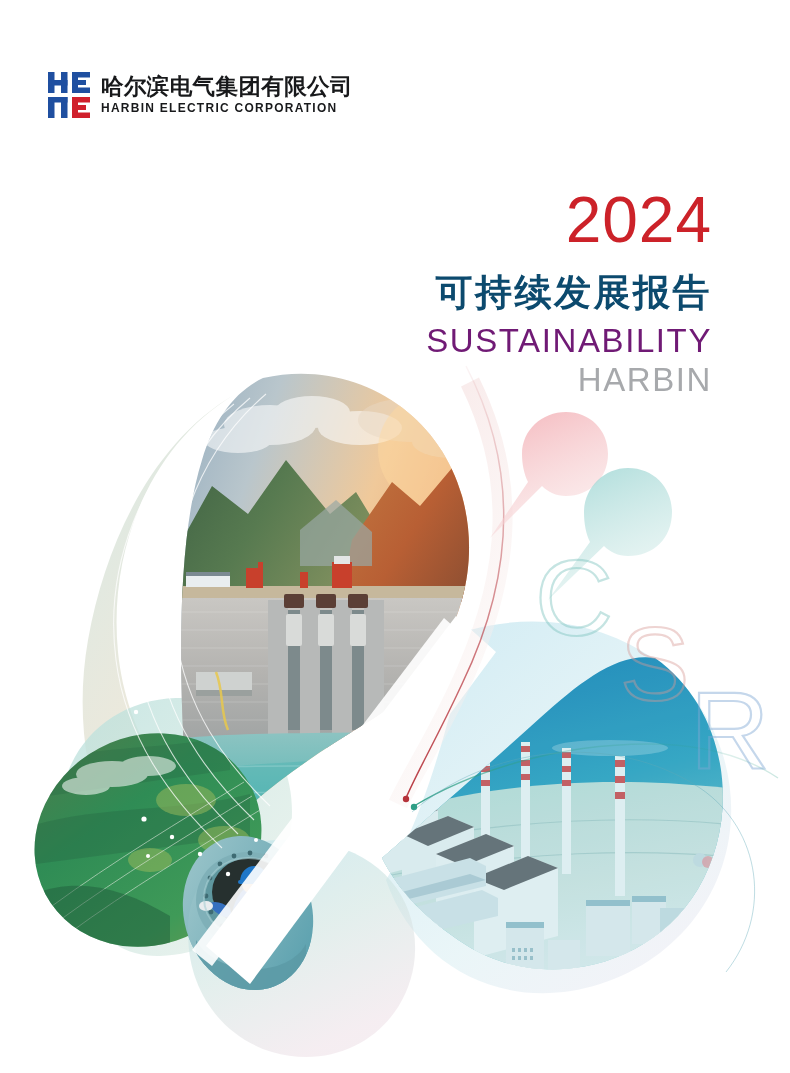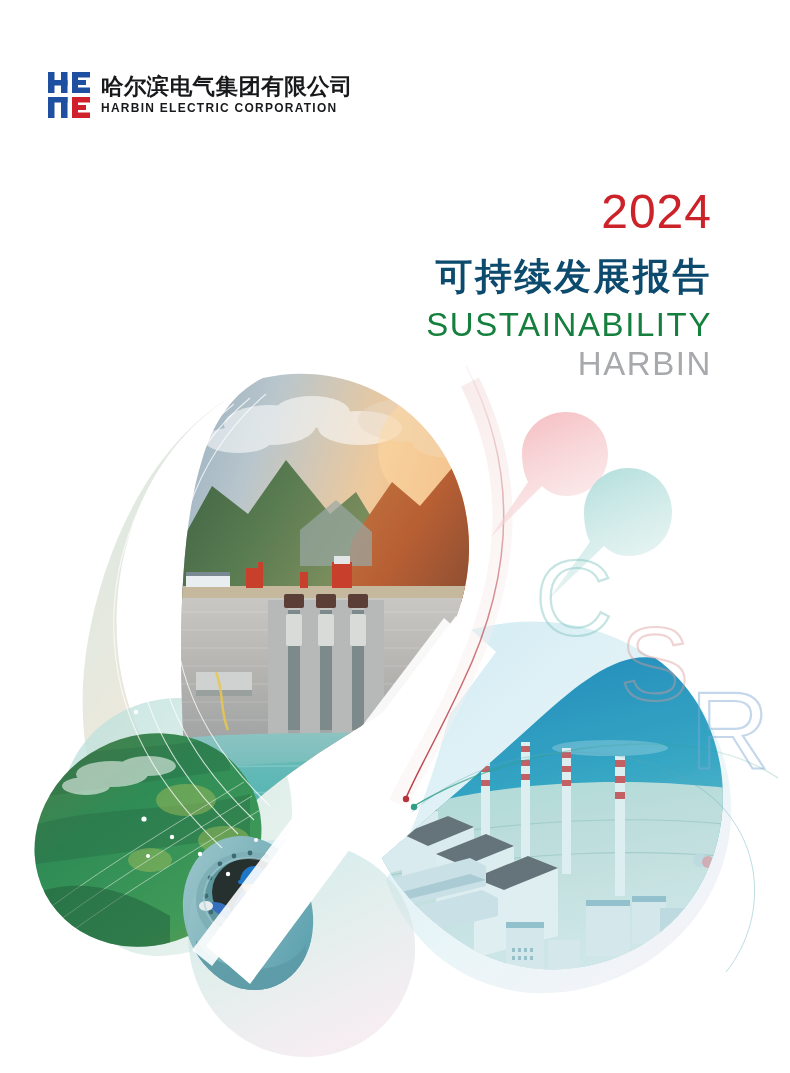--- a/index.html
+++ b/index.html
@@ -55,41 +55,41 @@
 
   
   #title-block{
     position:absolute;
     right:78px; top:188px;
     text-align:right;
     z-index:40;
   }
   #title-year{
     font-family:"Liberation Sans","DejaVu Sans",sans-serif;
-    font-size:48px;
+    font-size:64px;
     font-weight:300;
     color:#cc2229;
     letter-spacing:1px;
     line-height:1;
   }
   #title-cn{
     margin-top:24px;
     font-family:Liberation Mono, monospace;
     font-size:37px;
     font-weight:700;
     color:#0c4a6e;
     letter-spacing:2.5px;
     line-height:1.08;
   }
   #title-en1{
     margin-top:7px;
     font-family:"Liberation Sans","DejaVu Sans",sans-serif;
     font-size:33px;
     font-weight:300;
-    color:#15803d;
+    color:#701a75;
     letter-spacing:1.6px;
     line-height:1.12;
   }
   #title-en2{
     font-family:"Liberation Sans","DejaVu Sans",sans-serif;
     font-size:33px;
     font-weight:300;
     color:#a7a9ac;
     letter-spacing:1.6px;
     line-height:1.2;

